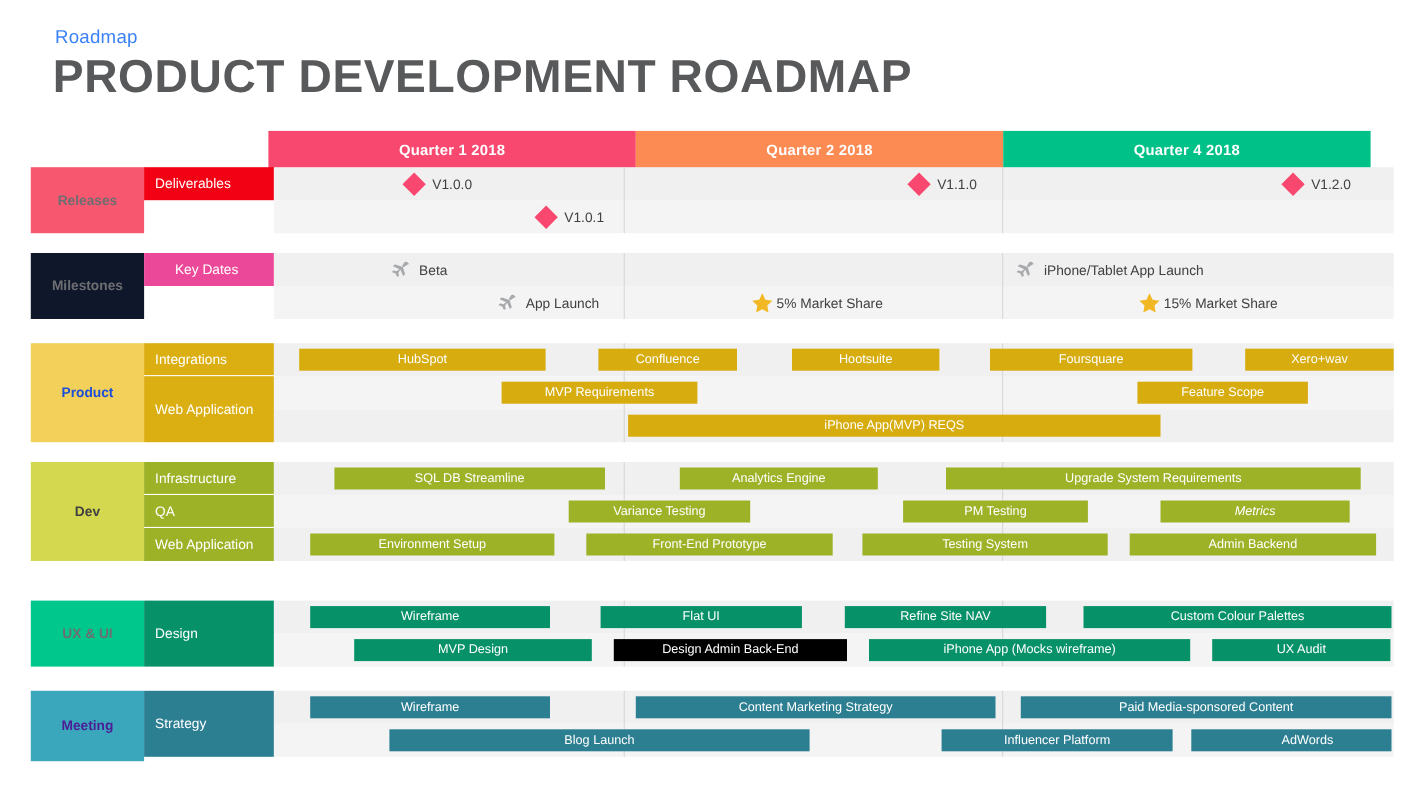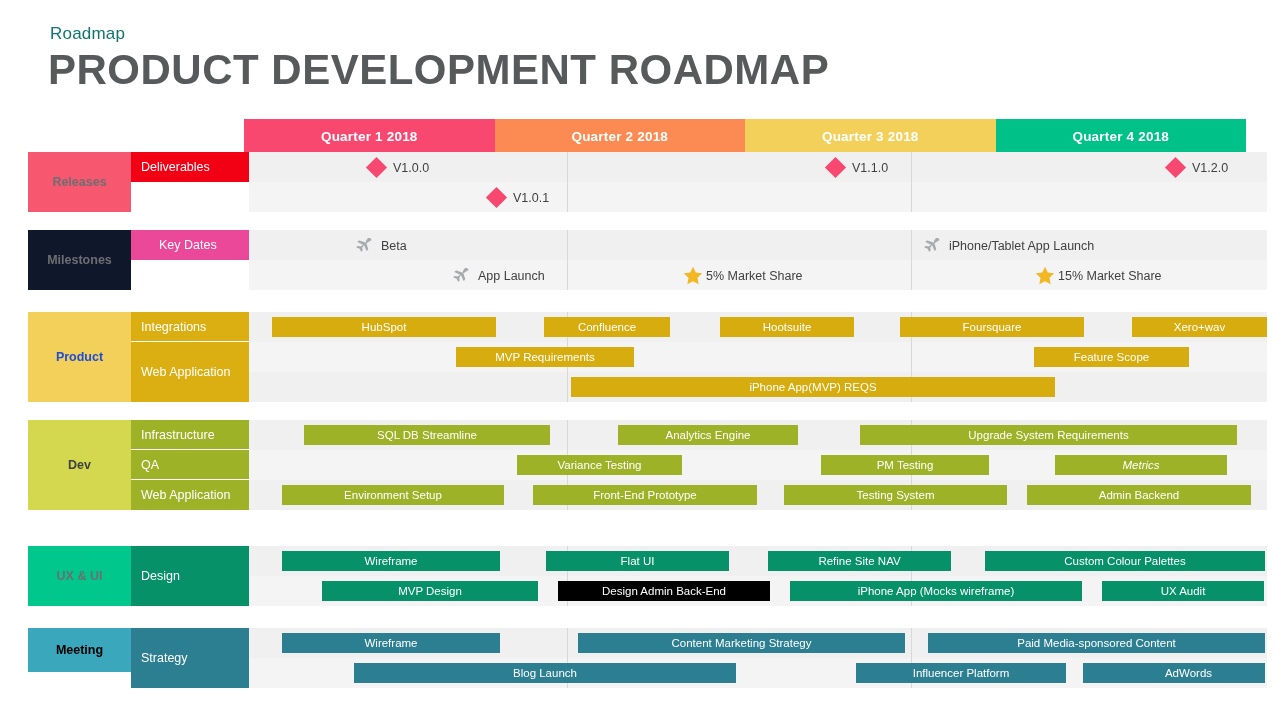--- a/index.html
+++ b/index.html
@@ -7,21 +7,21 @@
     width:1280px;height:720px;
     background:#ffffff;
     font-family:"Liberation Sans", sans-serif;
     overflow:hidden;
     position:relative;
   }
 
   
   #kicker{
     position:absolute;left:50px;top:24px;
-    font-size:17px;color:#0f766e;letter-spacing:.2px;
+    font-size:17px;color:#3b82f6;letter-spacing:.2px;
   }
   #maintitle{
     position:absolute;left:48px;top:48px;
     font-size:42px;font-weight:bold;color:#58595b;
     letter-spacing:.5px;line-height:1.05;
   }
 
   
   #quarters{
     position:absolute;left:244px;top:119px;
@@ -101,21 +101,20 @@
 </style>
 </head>
 <body>
 
 <div id="kicker">Roadmap</div>
 <div id="maintitle">PRODUCT DEVELOPMENT ROADMAP</div>
 
 <div id="quarters">
     <div class="qcell" style="background: rgb(248, 72, 111);">Quarter 1 2018</div>
     <div class="qcell" style="background: rgb(251, 139, 83);">Quarter 2 2018</div>
-    <div class="qcell" style="background: rgb(242, 208, 90);">Quarter 3 2018</div>
     <div class="qcell" style="background: rgb(0, 193, 136);">Quarter 4 2018</div>
   </div>
 
 <div id="sections-root">
     <div class="section" style="top: 152px; height: 60px; width: 1218px;">
       <div class="cat" style="height: 60px; background: rgb(248, 88, 111); color: rgb(109, 110, 113);">Releases</div>
       <div class="subcol" style="height: 60px;">
         <div class="sub" style="height: 30px; background: rgb(242, 0, 19);">Deliverables</div>
       </div>
       <div class="lane" style="height: 60px;">
@@ -244,21 +243,21 @@
         <div class="bar" style="left: 297px; width: 183px; top: 5px; height: 20px; background: rgb(6, 145, 104);">Flat UI</div>
         <div class="bar" style="left: 519px; width: 183px; top: 5px; height: 20px; background: rgb(6, 145, 104);">Refine  Site NAV</div>
         <div class="bar" style="left: 736px; width: 280px; top: 5px; height: 20px; background: rgb(6, 145, 104);">Custom Colour  Palettes</div>
         <div class="bar" style="left: 73px; width: 216px; top: 35px; height: 20px; background: rgb(6, 145, 104);">MVP Design</div>
         <div class="bar" style="left: 309px; width: 212px; top: 35px; height: 20px; background: #000000;">Design Admin Back-End</div>
         <div class="bar" style="left: 541px; width: 292px; top: 35px; height: 20px; background: rgb(6, 145, 104);">iPhone App (Mocks wireframe)</div>
         <div class="bar" style="left: 853px; width: 162px; top: 35px; height: 20px; background: rgb(6, 145, 104);">UX Audit</div>
       </div>
     </div>
     <div class="section" style="top: 628px; height: 60px; width: 1218px;">
-      <div class="cat" style="height: 44px; background: rgb(58, 167, 189); color: #000000;">Meeting</div>
+      <div class="cat" style="height: 64px; background: rgb(58, 167, 189); color: #4c1d95;">Meeting</div>
       <div class="subcol" style="height: 60px;">
         <div class="sub" style="height: 60px; background: rgb(44, 126, 145);">Strategy</div>
       </div>
       <div class="lane" style="height: 60px;">
         <div class="band" style="top: 0px; height: 30px;"></div>
         <div class="band alt" style="top: 30px; height: 30px;"></div>
         <div class="vline" style="left: 318px; top: 0px; height: 60px;"></div>
         <div class="vline" style="left: 662px; top: 0px; height: 60px;"></div>
         <div class="bar" style="left: 33px; width: 218px; top: 5px; height: 20px; background: rgb(44, 126, 145);">Wireframe</div>
         <div class="bar" style="left: 329px; width: 327px; top: 5px; height: 20px; background: rgb(44, 126, 145);">Content Marketing Strategy</div>

